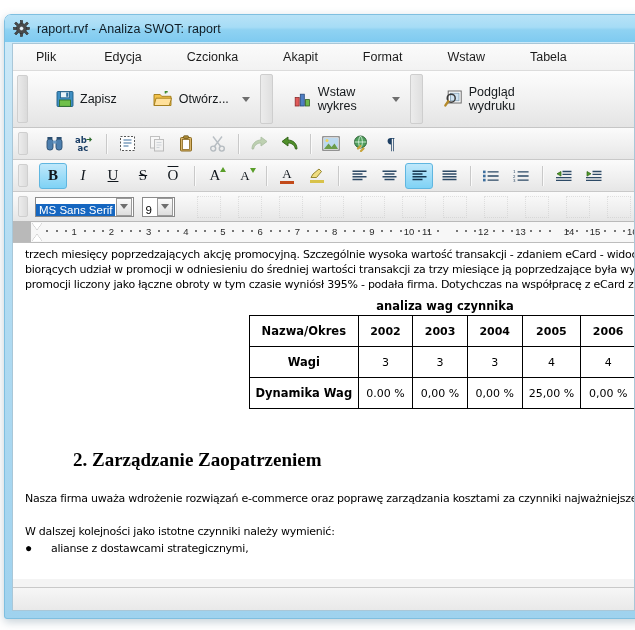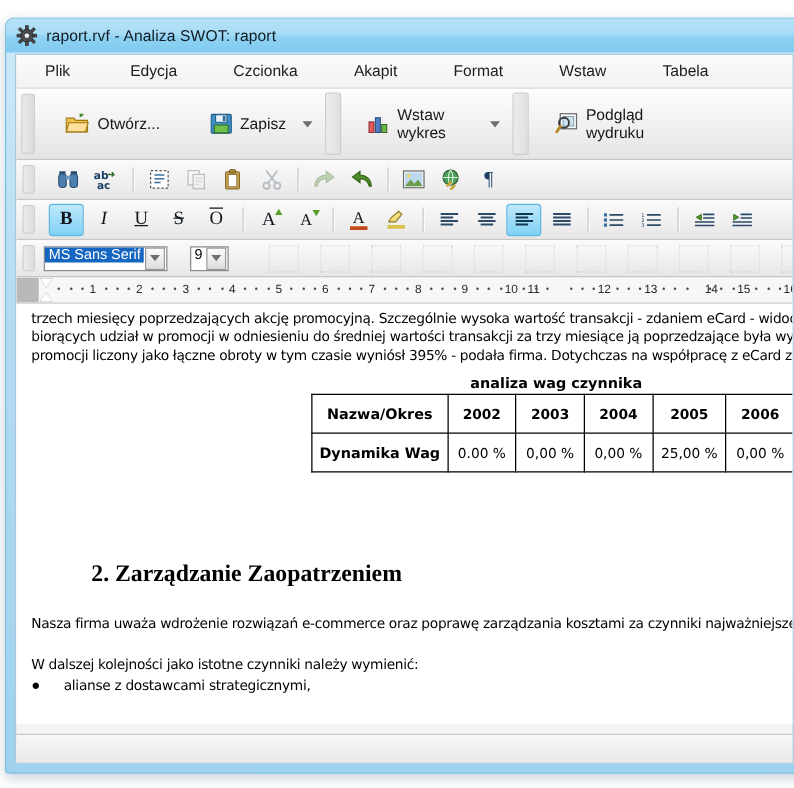--- a/index.html
+++ b/index.html
@@ -195,23 +195,23 @@
     width: 8px;
     background: linear-gradient(to right, #ececec, #dcdcdc);
     border: 1px solid #cfcfcf;
     border-radius: 2px;
   }
   .combo {
     height: 20px;
     background: #ffffff;
     border: 1px solid #8a8a8a;
     display: flex;
-    align-items: flex-start;
-    box-sizing: border-box;
-    margin-right: 18px;
+    align-items: flex-end;
+    box-sizing: border-box;
+    margin-right: 8px;
   }
   .combo .val {
     flex: 1;
     font-size: 11.5px;
     padding: 0 2px 0 3px;
     color: #000;
     white-space: nowrap;
     overflow: hidden;
   }
   .combo .val.selected { background: #1566c0; color: #ffffff; }
@@ -397,41 +397,41 @@
       <div class="menu-item">Edycja</div>
       <div class="menu-item">Czcionka</div>
       <div class="menu-item">Akapit</div>
       <div class="menu-item">Format</div>
       <div class="menu-item">Wstaw</div>
       <div class="menu-item">Tabela</div>
     </div>
 
     <div id="toolbar-main">
 
-      <div class="big-btn" style="margin-left:18px">
-        <span>
-          <svg width="20" height="18" viewBox="0 0 20 18">
-            <path d="M1 4.5h6.2l1.5 1.8H18v9.2H1z" fill="#f3c24b" stroke="#a07a17" stroke-width="0.9"></path>
-            <path d="M3 8.2h15.5l-2.2 7.3H1.1z" fill="#ffe09a" stroke="#a07a17" stroke-width="0.9"></path>
-            <path d="M12.5 3.6v-1.8h2.2" fill="none" stroke="#3f8a2e" stroke-width="1.6"></path>
-          </svg>
-        </span>
-        <span class="lbl">Otwórz...</span>
-      </div>
-
       <div class="big-btn" style="margin-left:22px">
         <span>
           <svg width="18" height="18" viewBox="0 0 18 18">
             <rect x="1" y="1.5" width="16" height="15" rx="1" fill="#3f8fc4" stroke="#1e5b85" stroke-width="0.9"></rect>
             <rect x="4.5" y="1.8" width="9" height="6" fill="#e9f3f9" stroke="#1e5b85" stroke-width="0.8"></rect>
             <rect x="10.2" y="2.6" width="2.2" height="4.2" fill="#2b6f9e"></rect>
             <rect x="3.5" y="10" width="11" height="6.3" fill="#6fc04a" stroke="#2f6b1e" stroke-width="0.8"></rect>
           </svg>
         </span>
         <span class="lbl">Zapisz</span>
+      </div>
+
+      <div class="big-btn" style="margin-left:18px">
+        <span>
+          <svg width="20" height="18" viewBox="0 0 20 18">
+            <path d="M1 4.5h6.2l1.5 1.8H18v9.2H1z" fill="#f3c24b" stroke="#a07a17" stroke-width="0.9"></path>
+            <path d="M3 8.2h15.5l-2.2 7.3H1.1z" fill="#ffe09a" stroke="#a07a17" stroke-width="0.9"></path>
+            <path d="M12.5 3.6v-1.8h2.2" fill="none" stroke="#3f8a2e" stroke-width="1.6"></path>
+          </svg>
+        </span>
+        <span class="lbl">Otwórz...</span>
       </div>
 
       <div class="caret-btn">
           <span class="caret"></span>
         </div>
 
       <div class="tb-panel-edge"></div>
 
       <div class="big-btn" style="margin-left:6px">
         <span>
@@ -777,20 +777,28 @@
           <tbody>
             <tr class="header">
               <td class="rowhead">Nazwa/Okres</td>
               <td class="yr">2002</td>
               <td class="yr">2003</td>
               <td class="yr">2004</td>
               <td class="yr">2005</td>
               <td class="yr">2006</td>
             </tr>
             <tr>
+              <td class="rowhead">Wagi</td>
+              <td>3</td>
+              <td>3</td>
+              <td>3</td>
+              <td>4</td>
+              <td>4</td>
+            </tr>
+            <tr>
               <td class="rowhead">Dynamika Wag</td>
               <td>0.00 %</td>
               <td>0,00 %</td>
               <td>0,00 %</td>
               <td>25,00 %</td>
               <td>0,00 %</td>
             </tr>
           </tbody>
         </table>
 

